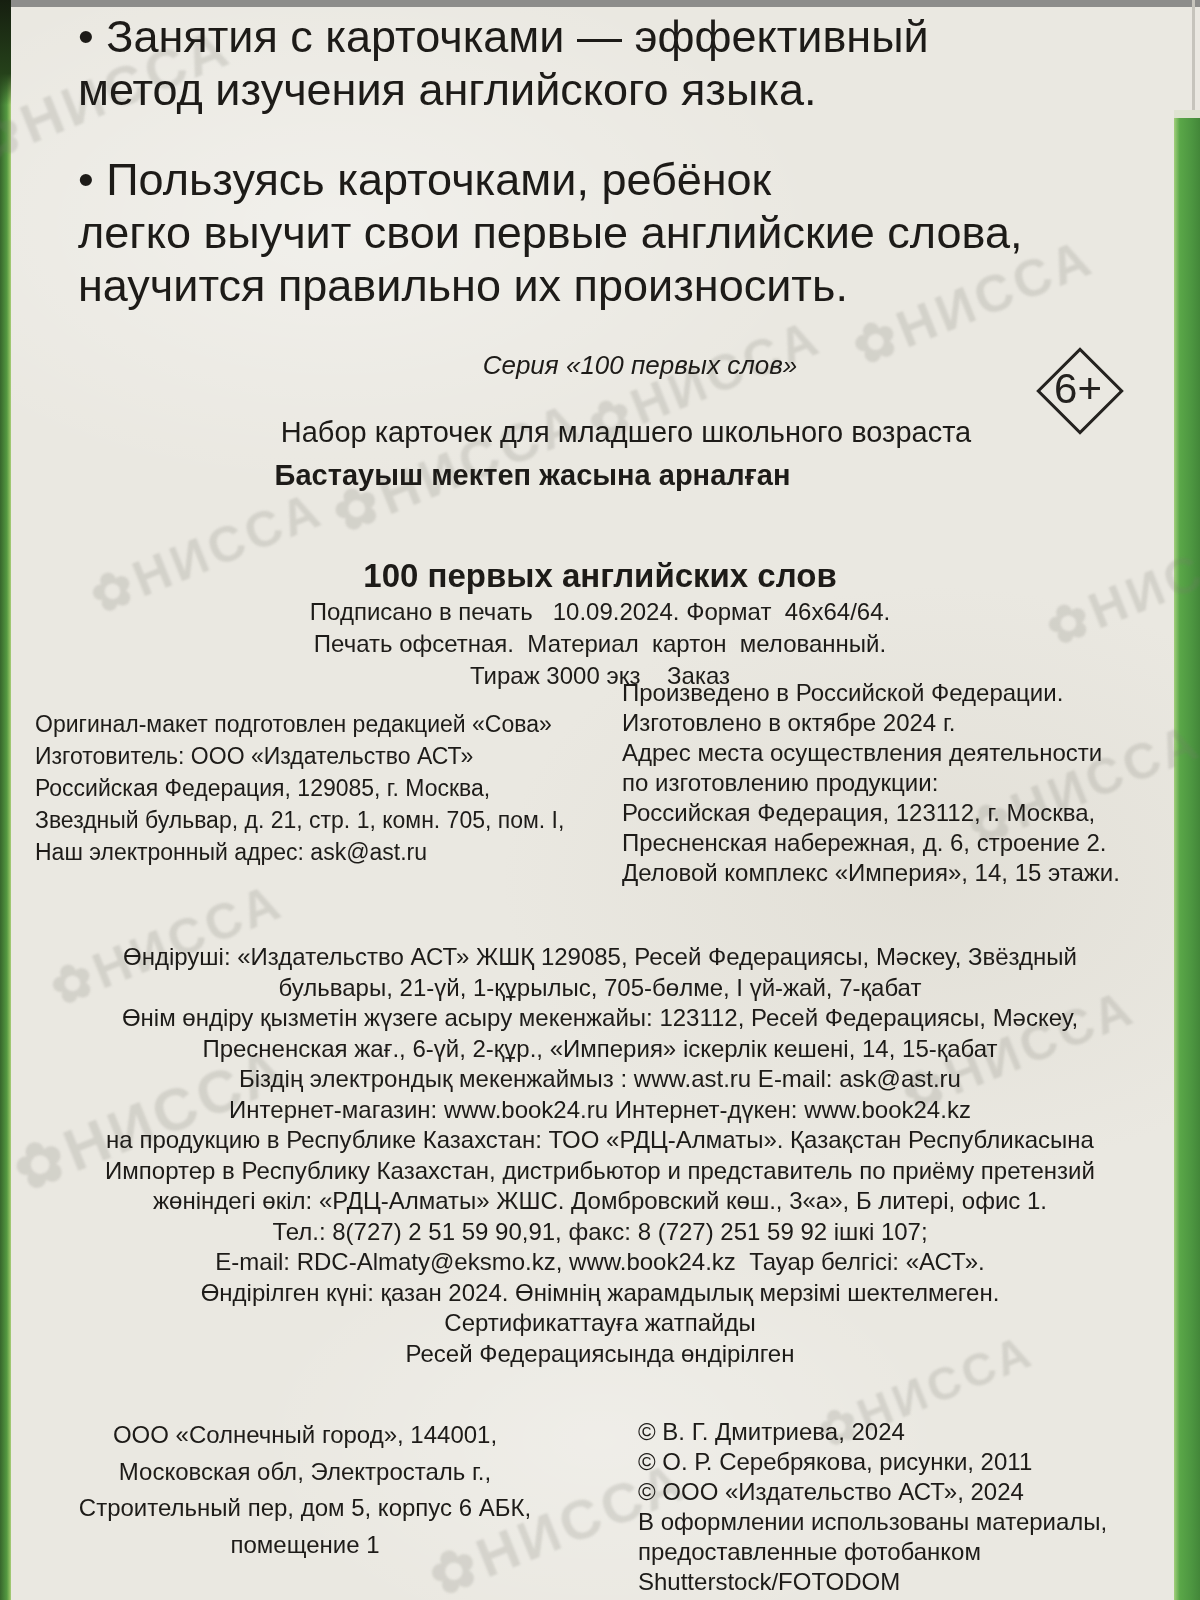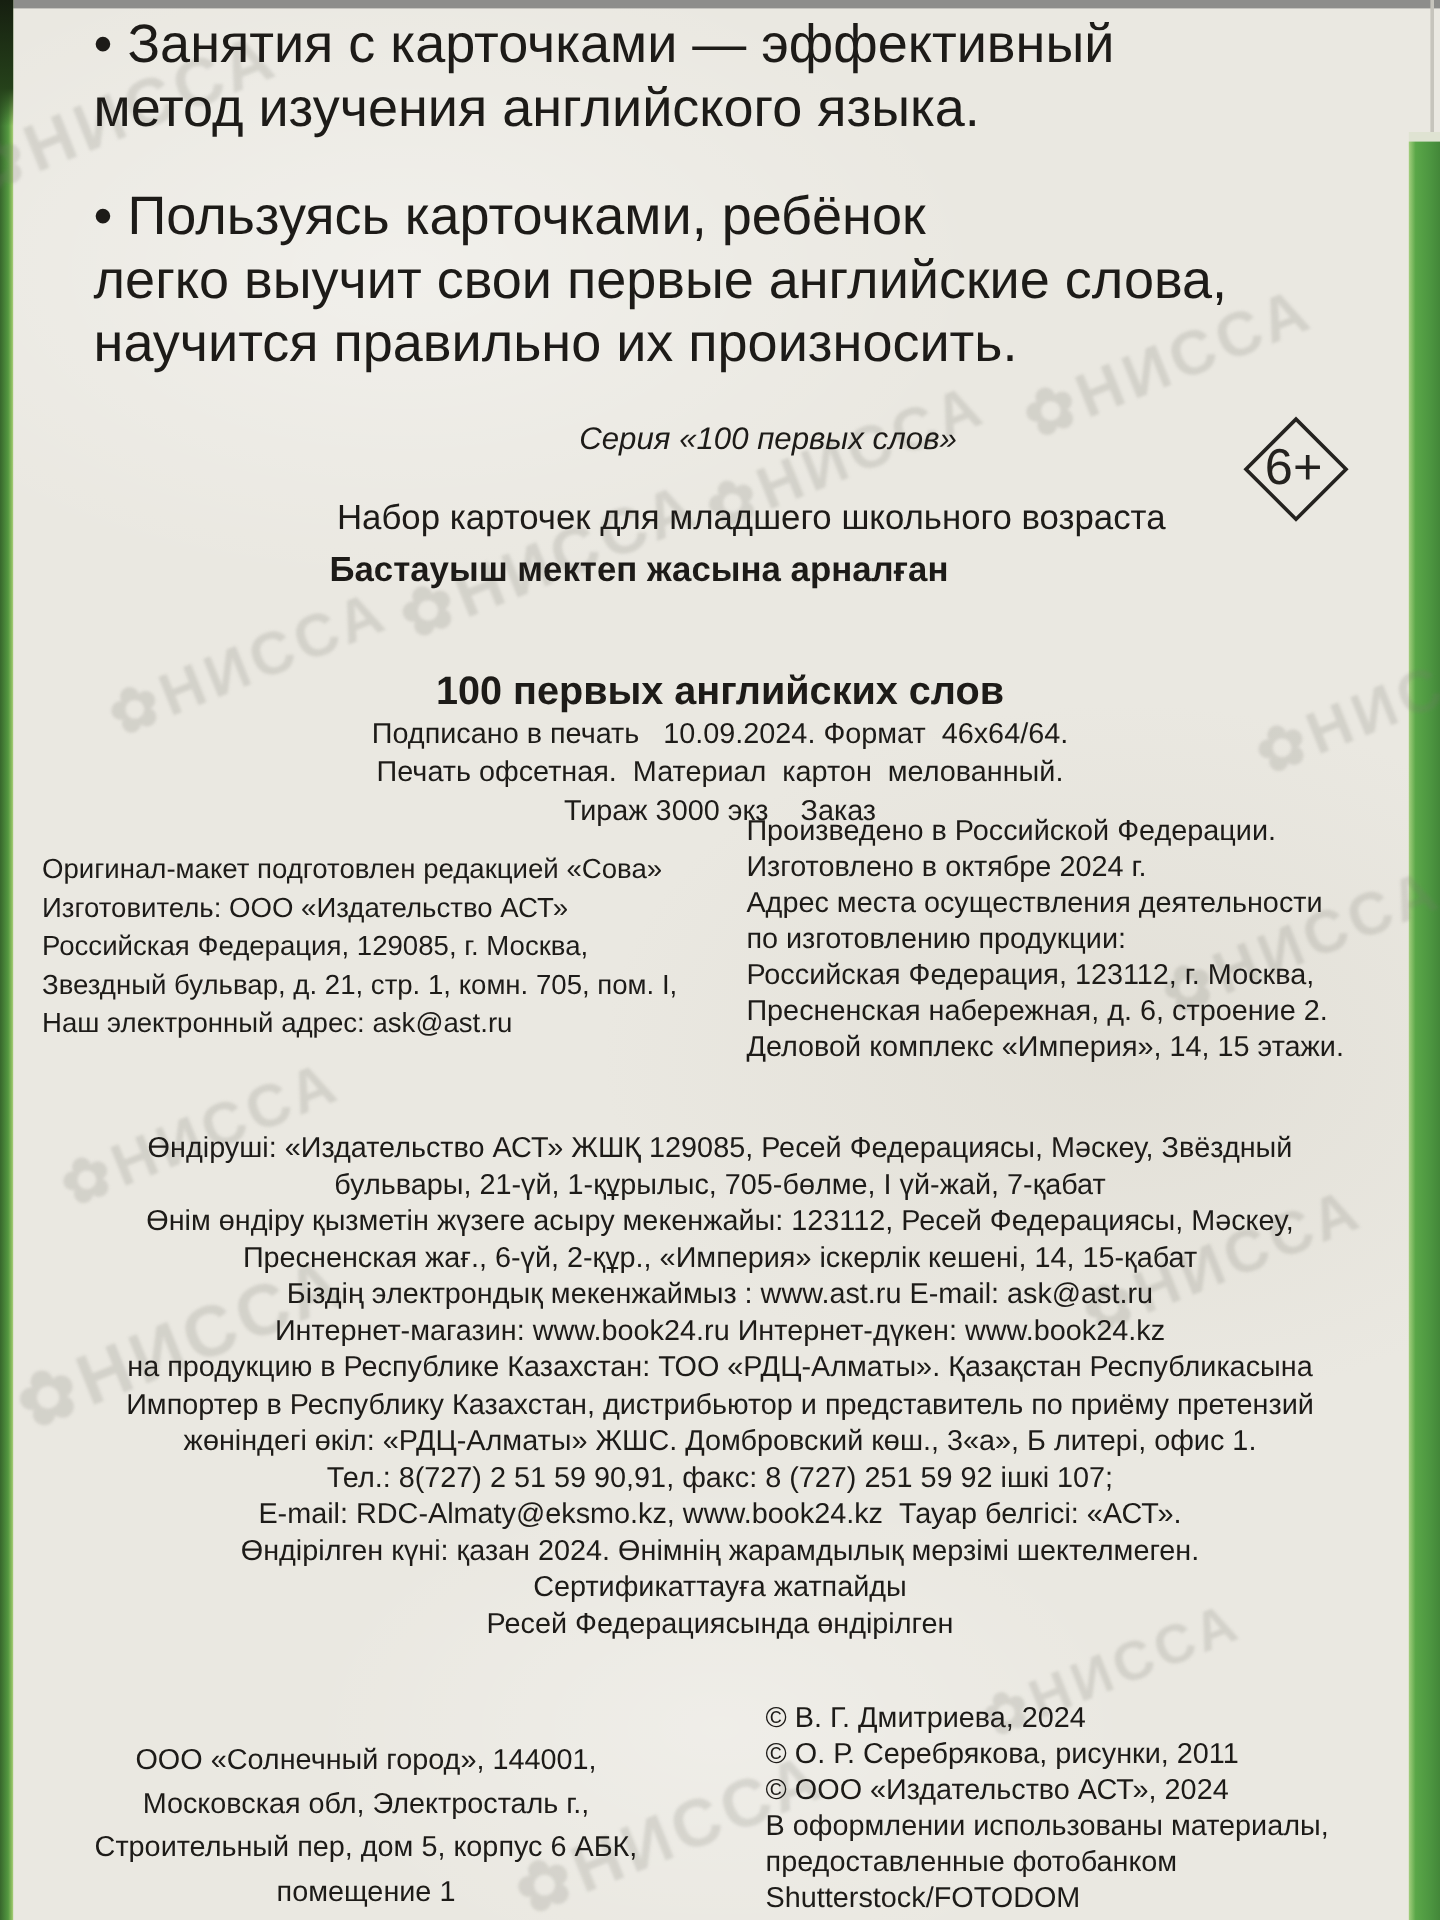--- a/index.html
+++ b/index.html
@@ -43,21 +43,21 @@
   .bullets{left:78px;top:10px;font-size:45px;line-height:53px;}
   .bullets-2{top:153px;}
   .series{left:0;width:1200px;top:350px;text-align:center;font-style:italic;font-size:26px;margin-left:40px;}
   .audience-ru{left:0;width:1200px;top:416px;text-align:center;font-size:29px;padding-left:26px;}
   .audience-kk{left:0;width:1065px;top:459px;text-align:center;font-size:29px;font-weight:bold;}
   .main-title{left:0;width:1200px;top:525px;text-align:center;font-size:33px;font-weight:bold;margin-top:32px;}
   .print-info{left:0;width:1200px;top:596px;text-align:center;font-size:24px;line-height:32px;}
   .col-left{left:35px;top:708px;font-size:23px;line-height:32px;}
   .col-right{left:622px;top:678px;font-size:24px;line-height:30px;}
   .kz-block{left:20px;width:1160px;top:942px;text-align:center;font-size:24px;line-height:30.5px;}
-  .printer-block{left:55px;top:1417px;width:500px;text-align:center;font-size:24px;line-height:36.5px;margin-top:32px;}
+  .printer-block{left:55px;top:1417px;width:500px;text-align:center;font-size:24px;line-height:36.5px;}
   .copyright-block{left:638px;top:1417px;font-size:24px;line-height:30px;}
   
   .badge{position:absolute;left:1036px;top:347px;width:84px;height:84px;}
   .badge-diamond{position:absolute;left:13px;top:13px;width:56px;height:56px;
     border:3px solid #24221f;transform:rotate(45deg);background:transparent;}
   .badge-label{position:absolute;inset:0;display:flex;align-items:center;justify-content:center;
     font-size:42px;color:#24221f;}
 </style>
 </head>
 <body>

